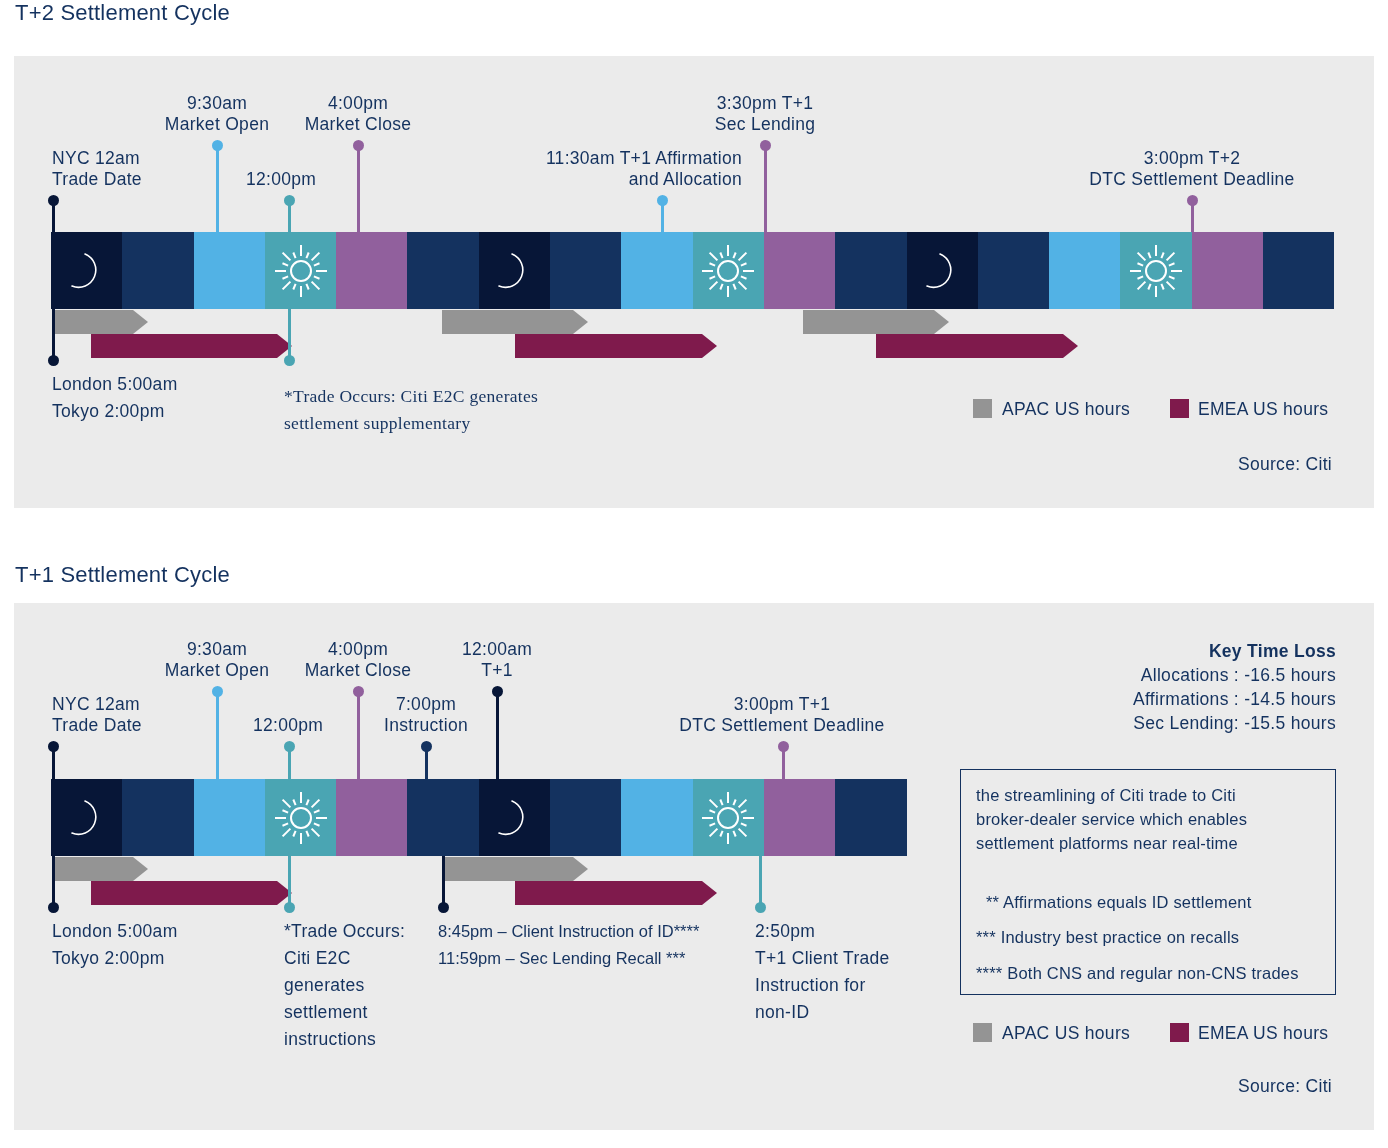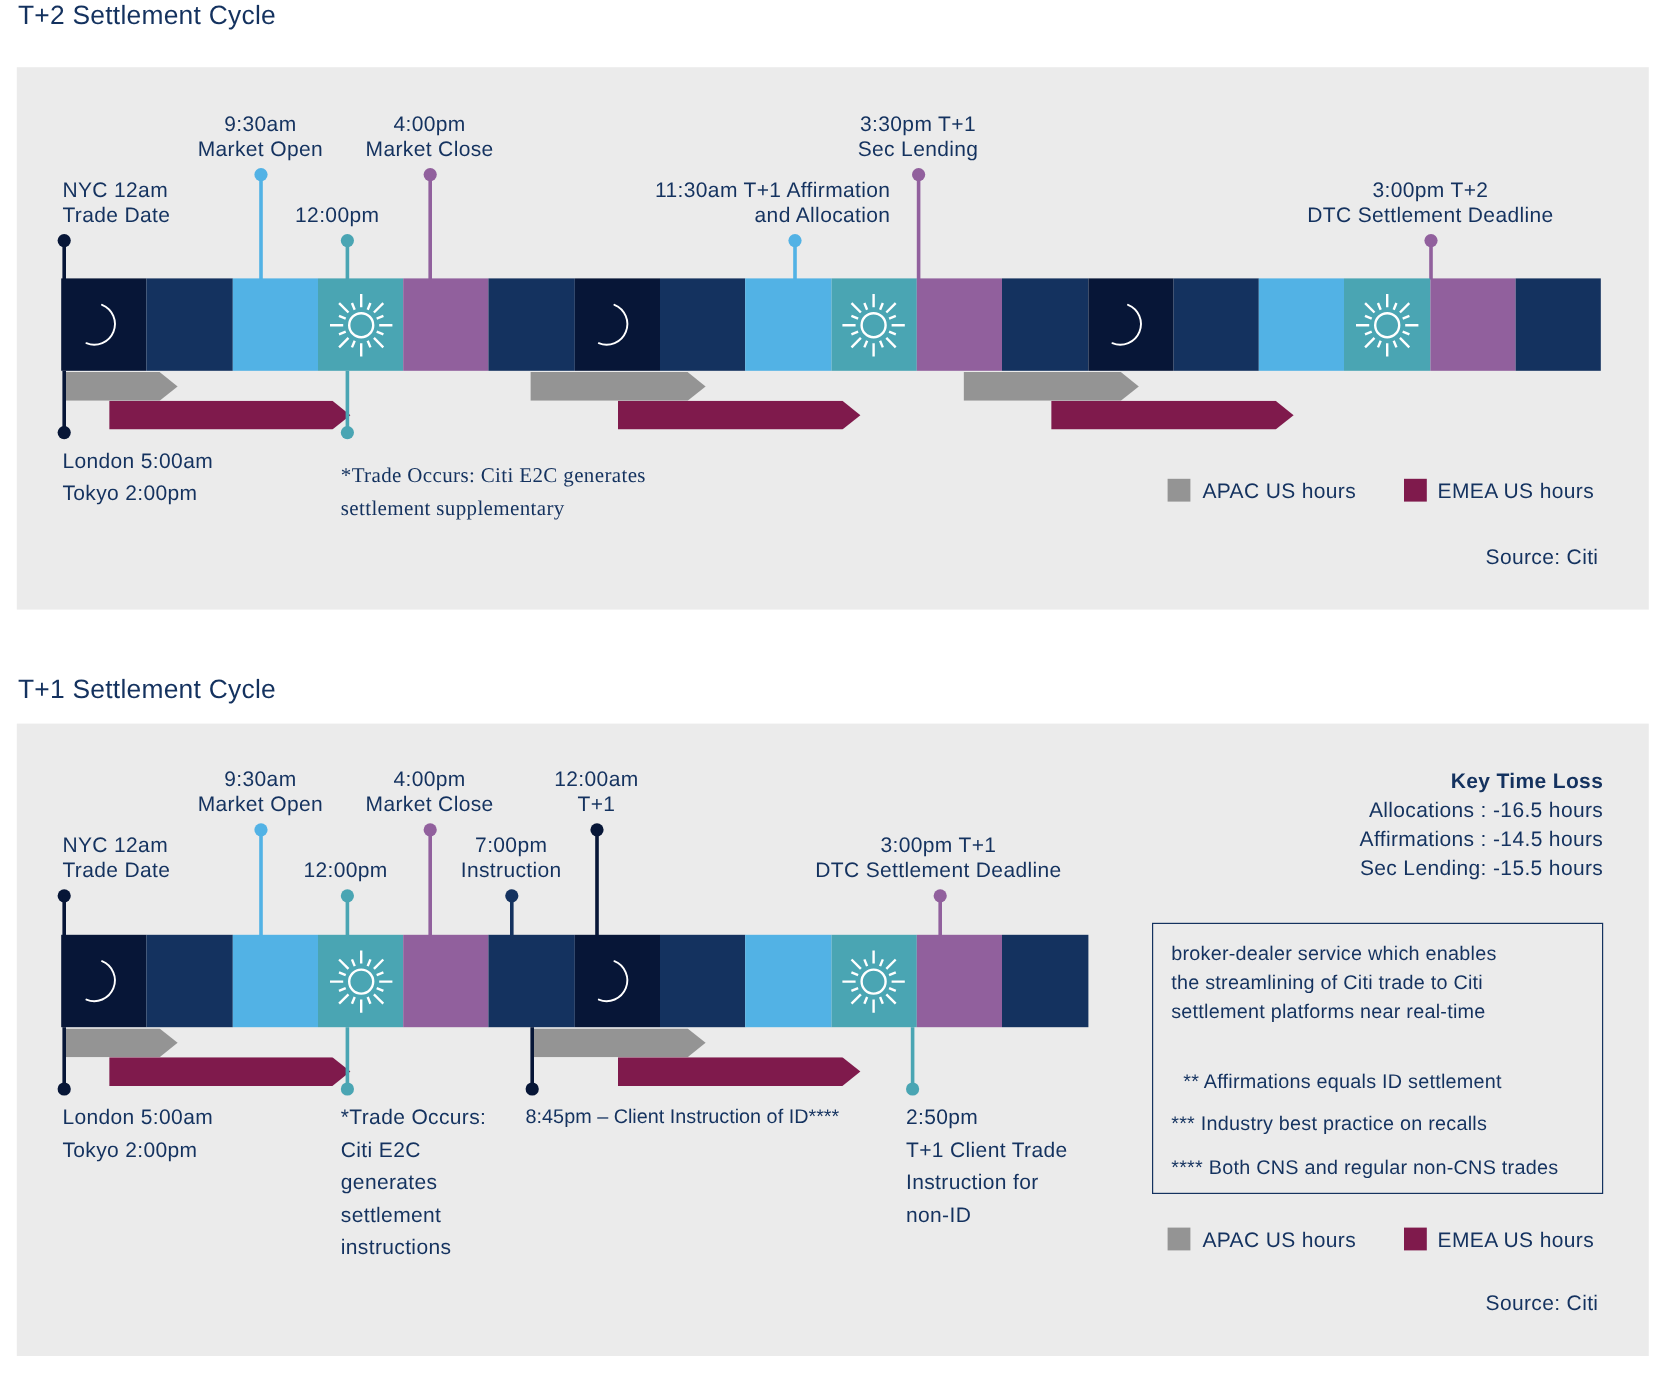--- a/index.html
+++ b/index.html
@@ -375,39 +375,40 @@
 </div>
 <div class="lbl multi" style="left:284px;top:918px;">
   <div>*Trade Occurs:</div>
   <div>Citi E2C</div>
   <div>generates</div>
   <div>settlement</div>
   <div>instructions</div>
 </div>
 <div class="lbl multi" style="left:438px;top:918px;font-size:16.5px;letter-spacing:0;">
   <div>8:45pm – Client Instruction of ID****</div>
+  <div>11:59pm – Sec Lending Recall ***</div>
 </div>
 <div class="lbl multi" style="left:755px;top:918px;">
   <div>2:50pm</div>
   <div>T+1 Client Trade</div>
   <div>Instruction for</div>
   <div>non-ID</div>
 </div>
 
 <div class="lbl r" style="right:52px;top:639px;line-height:24px;">
   <div style="font-weight:bold;">Key Time Loss</div>
   <div>Allocations : -16.5 hours</div>
   <div>Affirmations : -14.5 hours</div>
   <div>Sec Lending: -15.5 hours</div>
 </div>
 
 <div class="note-box" style="left:960px;top:769px;width:376px;height:226px;"></div>
 <div class="note" style="left:976px;top:783px;">
+  <div>the streamlining of Citi trade to Citi</div>
   <div>broker-dealer service which enables</div>
-  <div>the streamlining of Citi trade to Citi</div>
   <div>settlement platforms near real-time</div>
 </div>
 <div class="note" style="left:976px;top:890px;margin-left:10px;">** Affirmations equals ID settlement</div>
 <div class="note" style="left:976px;top:925px;">*** Industry best practice on recalls</div>
 <div class="note" style="left:976px;top:961px;">**** Both CNS and regular non-CNS trades</div>
 
 <div class="legend-sw" style="left:973px;top:1023px;background:#949494;"></div>
 <div class="lbl" style="left:1002px;top:1023px;">APAC US hours</div>
 <div class="legend-sw" style="left:1170px;top:1023px;background:#7f1a4c;"></div>
 <div class="lbl" style="left:1198px;top:1023px;">EMEA US hours</div>

